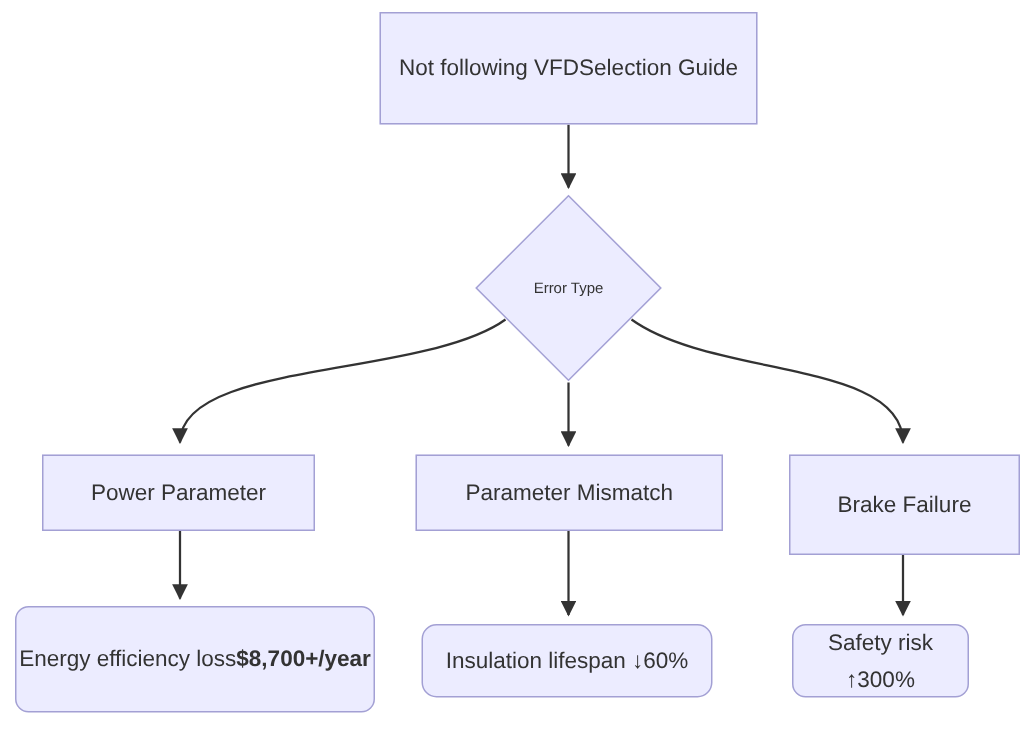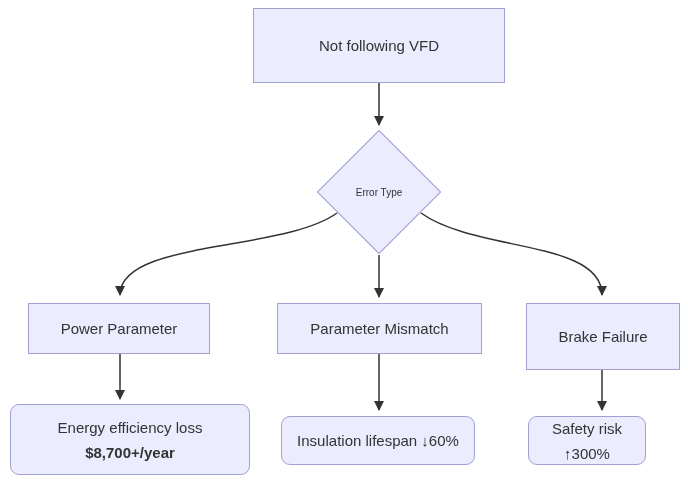--- a/index.html
+++ b/index.html
@@ -18,21 +18,21 @@
     overflow:hidden;
   }
   .edges{position:absolute;left:0;top:0;width:688px;height:487px;pointer-events:none;}
   .edges path.edge{fill:none;stroke:var(--edge);stroke-width:1.5px;}
   .node{
     position:absolute;box-sizing:border-box;
     background:var(--node-fill);
     border:1px solid var(--node-border);
     color:var(--text);
     font-size:15px;line-height:25px;
-    display:flex;flex-direction:column;align-items:center;justify-content:center;
+    display:flex;align-items:center;justify-content:center;
     text-align:center;
   }
   .rounded{border-radius:9px;}
   .bold{font-weight:bold;}
   .diamond-wrap{position:absolute;}
   .diamond-shape{
     position:absolute;left:0;top:0;right:0;bottom:0;
     transform:rotate(45deg);
     background:var(--node-fill);
     border:1px solid var(--node-border);
@@ -42,21 +42,21 @@
     display:flex;align-items:center;justify-content:center;
     color:var(--text);font-size:10px;
   }
   
   #node-root      {left:253px;top:8px;  width:252px;height:75px;}
   #node-decision  {left:335px;top:148px;width:88px; height:88px;}
   #node-power     {left:28px; top:303px;width:182px;height:51px;}
   #node-param     {left:277px;top:303px;width:205px;height:51px;}
   #node-brake     {left:526px;top:303px;width:154px;height:67px;}
   #node-energy    {left:10px; top:404px;width:240px;height:71px;}
-  #node-insulation{left:281px;top:416px;width:194px;height:49px;}
+  #node-insulation{left:281px;top:416px;width:194px;height:49px;border-radius:10px;}
   #node-safety    {left:528px;top:416px;width:118px;height:49px;}
 </style>
 </head>
 <body>
 
 <div class="canvas">
 
   <svg class="edges" viewBox="0 0 688 487" xmlns="http://www.w3.org/2000/svg">
     <defs>
       <marker id="arrowhead" viewBox="0 0 10 10" refX="9" refY="5" markerWidth="7" markerHeight="7" orient="auto-start-reverse">
@@ -67,20 +67,21 @@
     <path class="edge" d="M337,213 C283,252 120,240 120,295" marker-end="url(#arrowhead)"></path>
     <path class="edge" d="M379,255 L379,297" marker-end="url(#arrowhead)"></path>
     <path class="edge" d="M421,213 C475,252 602,240 602,295" marker-end="url(#arrowhead)"></path>
     <path class="edge" d="M120,354 L120,399" marker-end="url(#arrowhead)"></path>
     <path class="edge" d="M379,354 L379,410" marker-end="url(#arrowhead)"></path>
     <path class="edge" d="M602,354 L602,410" marker-end="url(#arrowhead)"></path>
   </svg>
 
   <div class="node" id="node-root">
     <span>Not following VFD</span>
+    <span>Selection Guide</span>
   </div>
 
   <div class="diamond-wrap" id="node-decision">
     <div class="diamond-shape"></div>
     <div class="diamond-label">Error Type</div>
   </div>
 
   <div class="node" id="node-power">
     <span>Power Parameter</span>
   </div>

